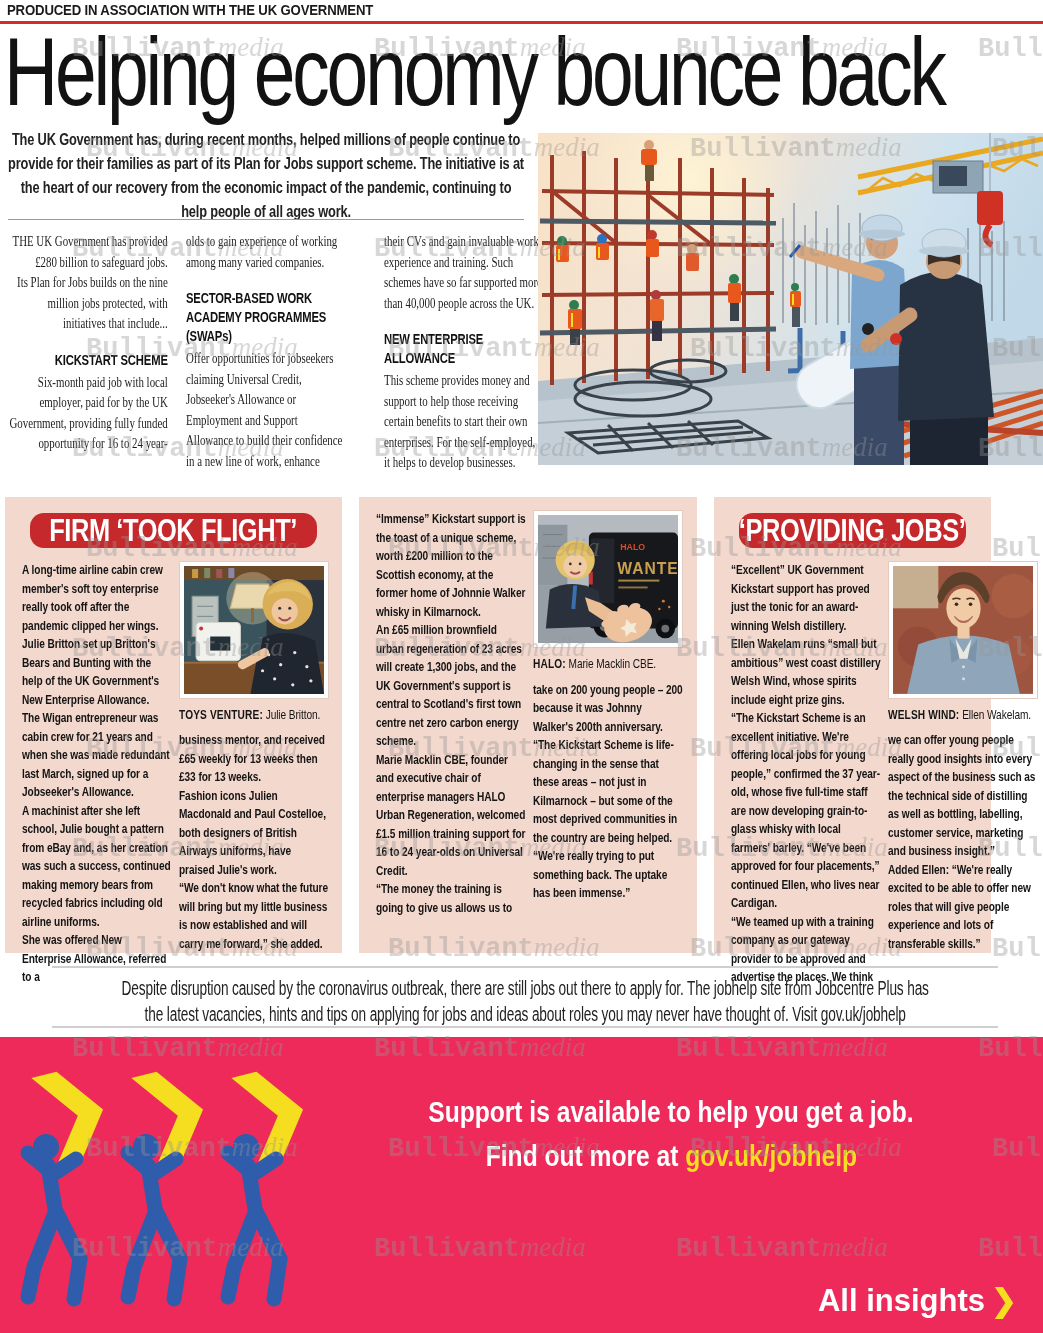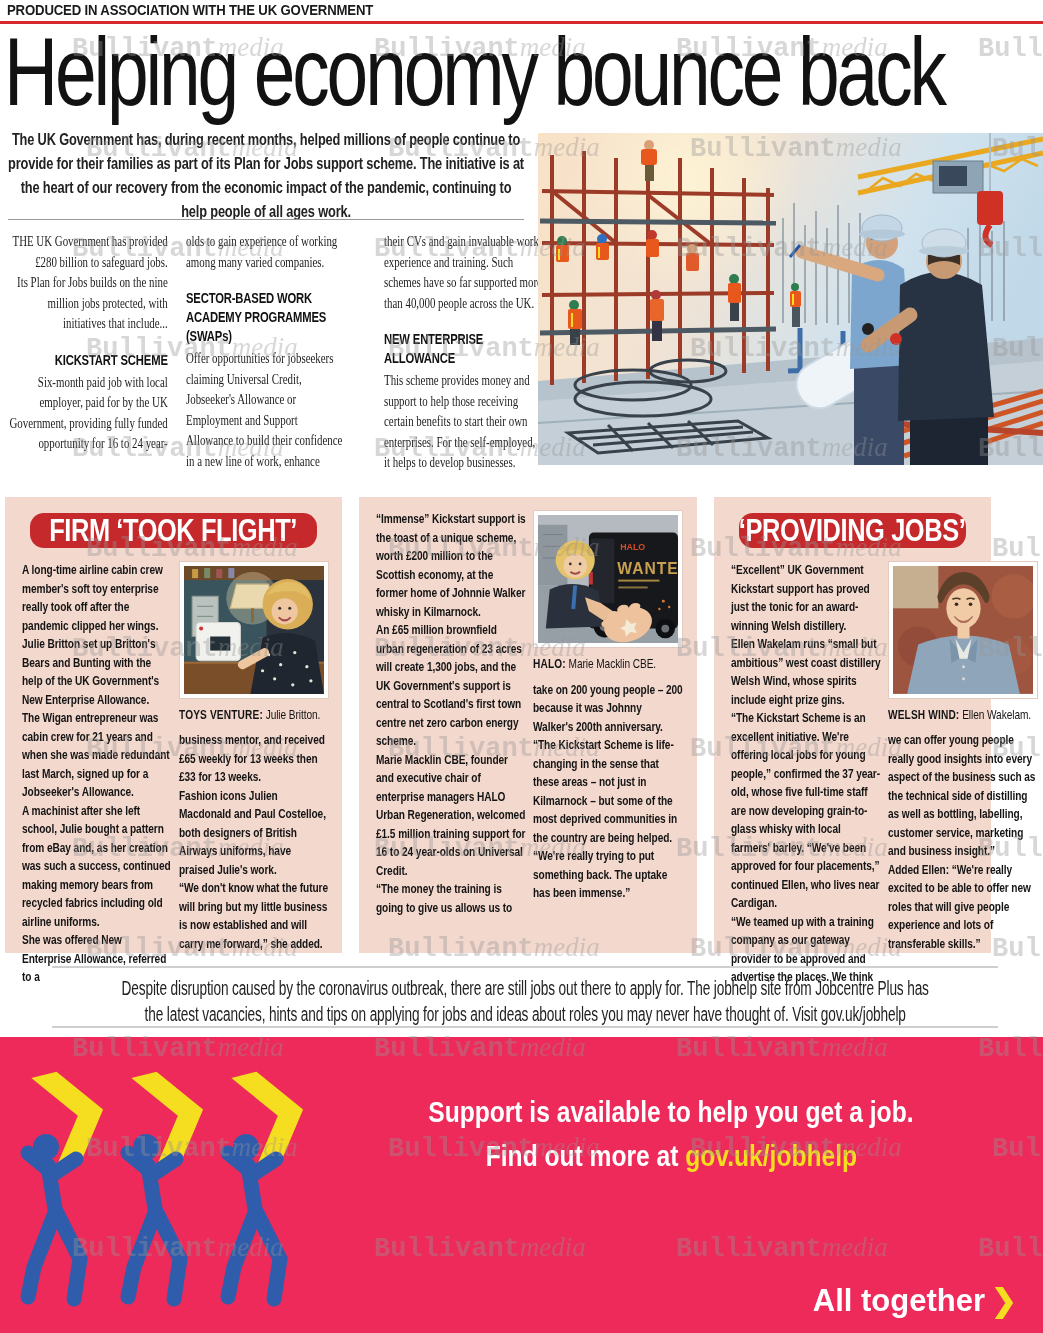--- a/index.html
+++ b/index.html
@@ -478,21 +478,21 @@
     </defs>
     <use href="#walker" x="0" y="0"></use>
     <use href="#walker" x="100" y="0"></use>
     <use href="#walker" x="200" y="0"></use>
   </svg>
   <div class="banner-text">
     <div class="banner-sub"><span>Support is available to help you get a job.</span></div>
     <div class="banner-cta"><span><span>Find out more at </span><span class="link">gov.uk/jobhelp</span></span></div>
   </div>
   <div class="banner-tagline">
-    <span>All together</span><span class="chev">❯</span>
+    <span>All insights</span><span class="chev">❯</span>
   </div>
 </div>
 
 <div class="wm-layer" id="wmLayer">
     <div class="wm" style="left: 72px; top: 32px;"><span class="wm-b">Bullivant</span><span class="wm-m">media</span></div>
     <div class="wm" style="left: 374px; top: 32px;"><span class="wm-b">Bullivant</span><span class="wm-m">media</span></div>
     <div class="wm" style="left: 676px; top: 32px;"><span class="wm-b">Bullivant</span><span class="wm-m">media</span></div>
     <div class="wm" style="left: 978px; top: 32px;"><span class="wm-b">Bullivant</span></div>
     <div class="wm" style="left: 86px; top: 132px;"><span class="wm-b">Bullivant</span><span class="wm-m">media</span></div>
     <div class="wm" style="left: 388px; top: 132px;"><span class="wm-b">Bullivant</span><span class="wm-m">media</span></div>

